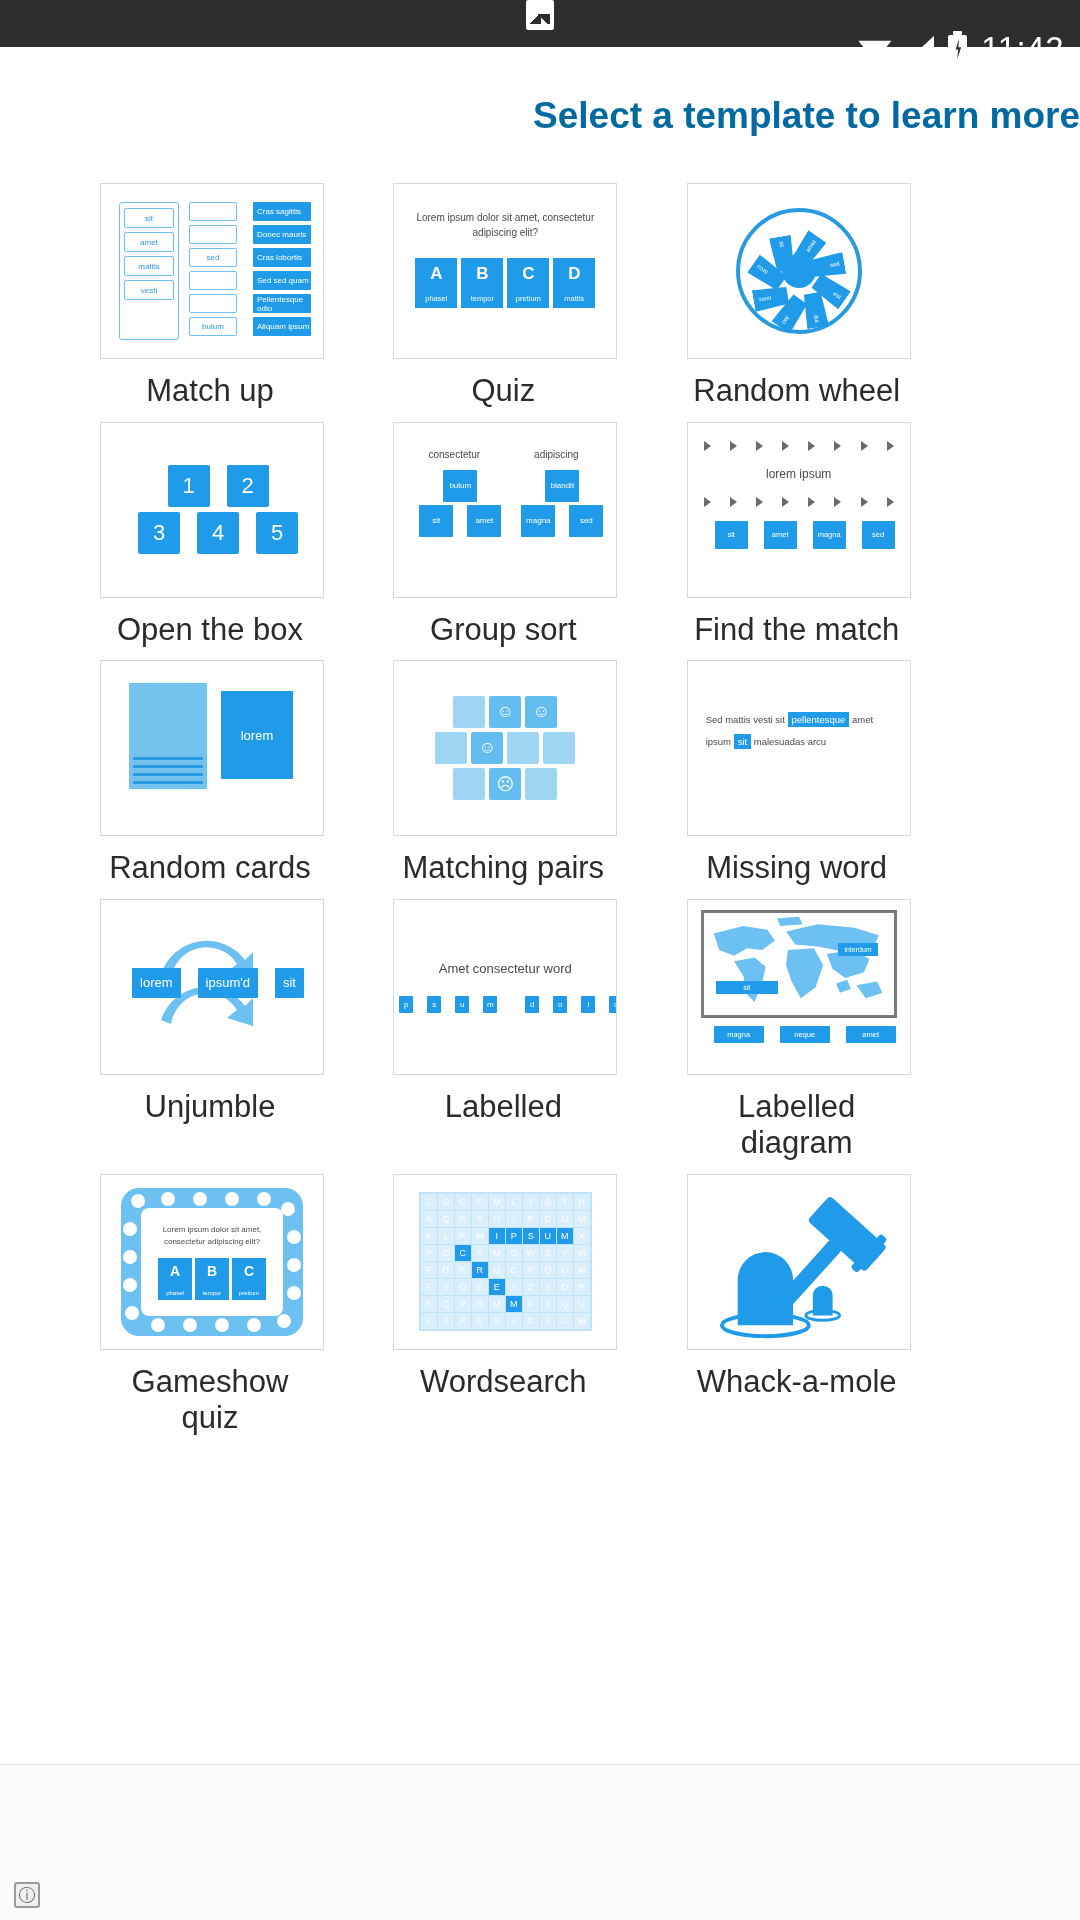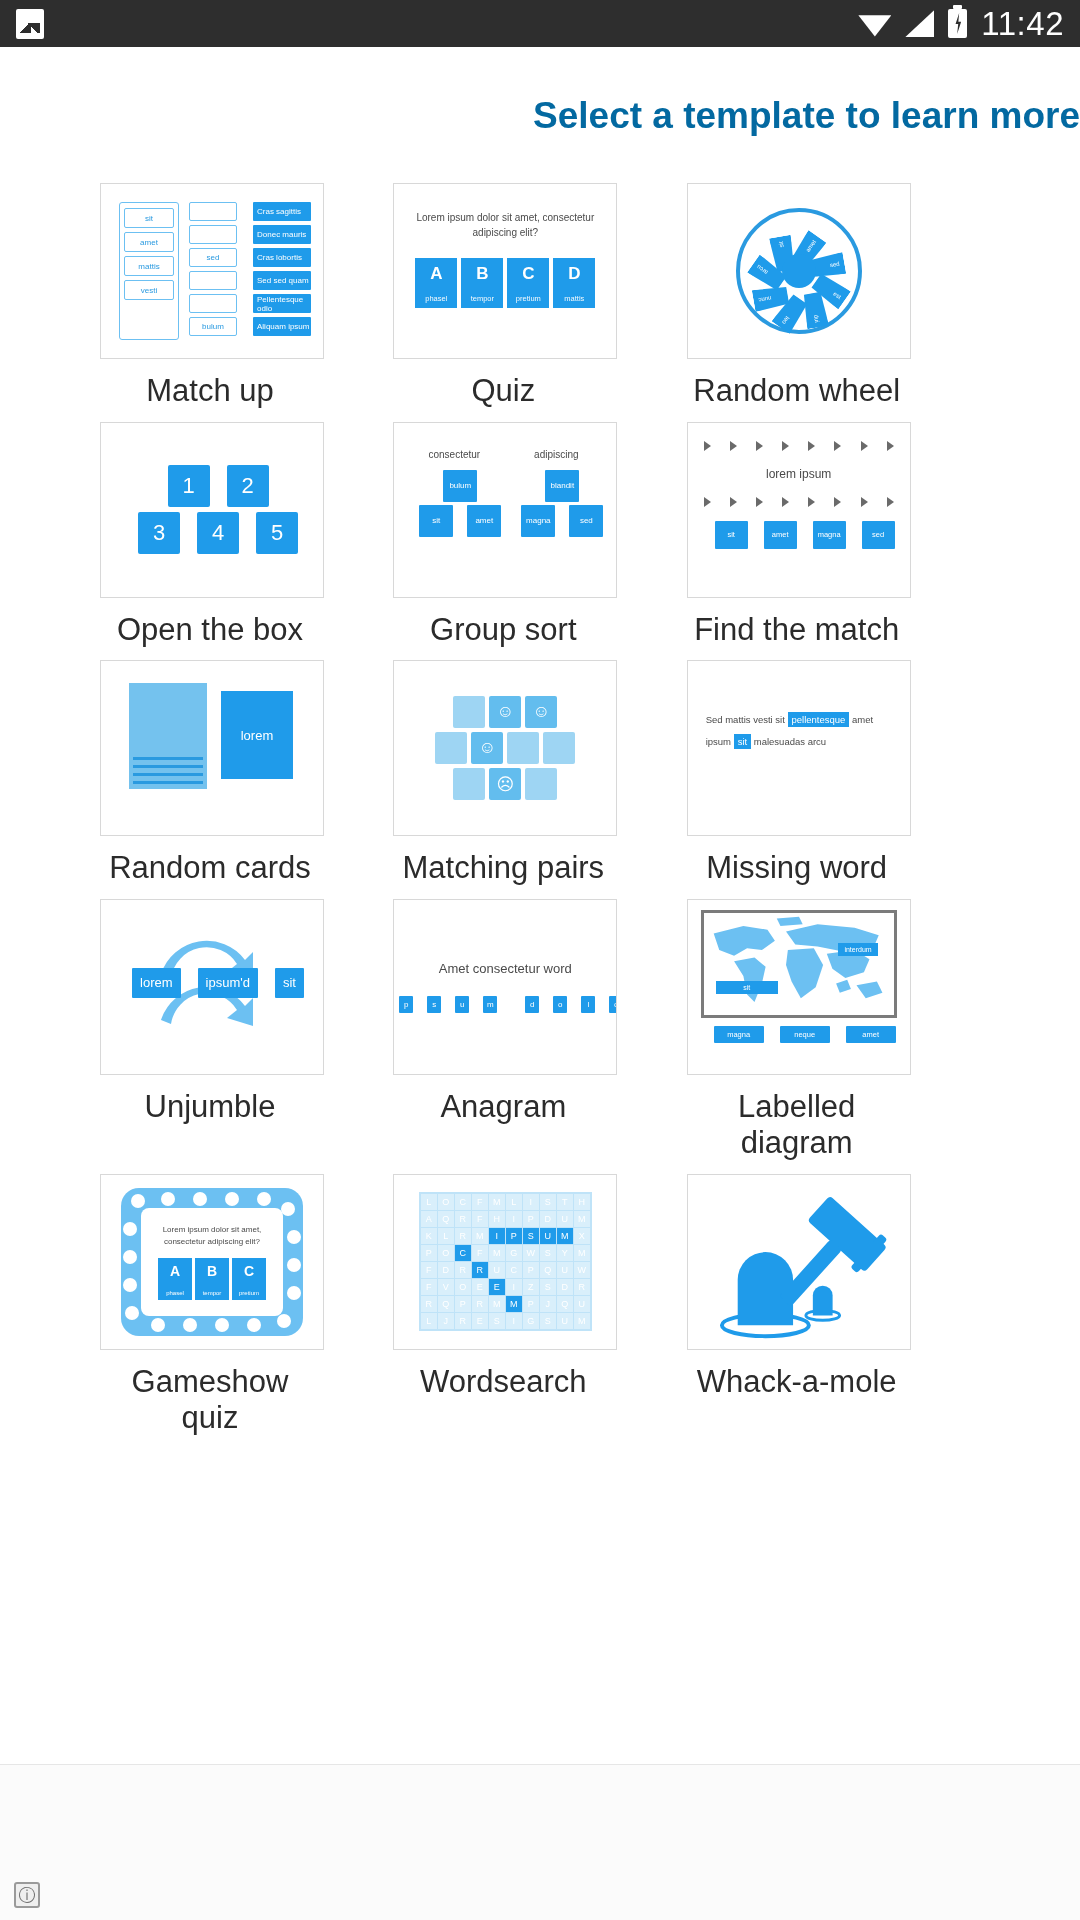--- a/index.html
+++ b/index.html
@@ -10,20 +10,21 @@
     overflow: hidden;
   }
 
   
   .statusbar {
     height: 47px; width: 100%;
     background: #2e2e2e;
     display: flex; align-items: center;
     padding: 0 16px;
     position: relative;
+    flex-direction: column;
   }
   .sb-left { display: flex; align-items: center; gap: 10px; }
   .sb-right { margin-left: auto; display: flex; align-items: center; gap: 14px; }
   .img-icon {
     width: 28px; height: 30px; background: #fff; border-radius: 2px;
     position: relative; overflow: hidden;
   }
   .img-icon::after {
     content: ""; position: absolute; left: 4px; right: 4px; bottom: 6px; height: 10px;
     background:
@@ -549,21 +550,21 @@
               <div class="ag-word">
                 <div class="bbox">d</div>
                 <div class="bbox">o</div>
                 <div class="bbox">l</div>
                 <div class="bbox">o</div>
                 <div class="bbox">r</div>
               </div>
             </div>
           </div>
         </div>
-        <div class="tpl-label">Anagram</div>
+        <div class="tpl-label">Labelled</div>
       </div>
 
       <div class="cell">
         <div class="thumb">
           <div class="ld">
             <div class="ld-map">
               <svg viewBox="0 0 200 110" width="100%" height="100%">
                 <g fill="#6cc0f2">
                   <path d="M8 22 L40 14 L66 18 L74 30 L60 40 L44 38 L30 46 L14 40 Z"></path>
                   <path d="M30 52 L52 48 L64 58 L60 76 L52 96 L44 88 L40 68 Z"></path>

